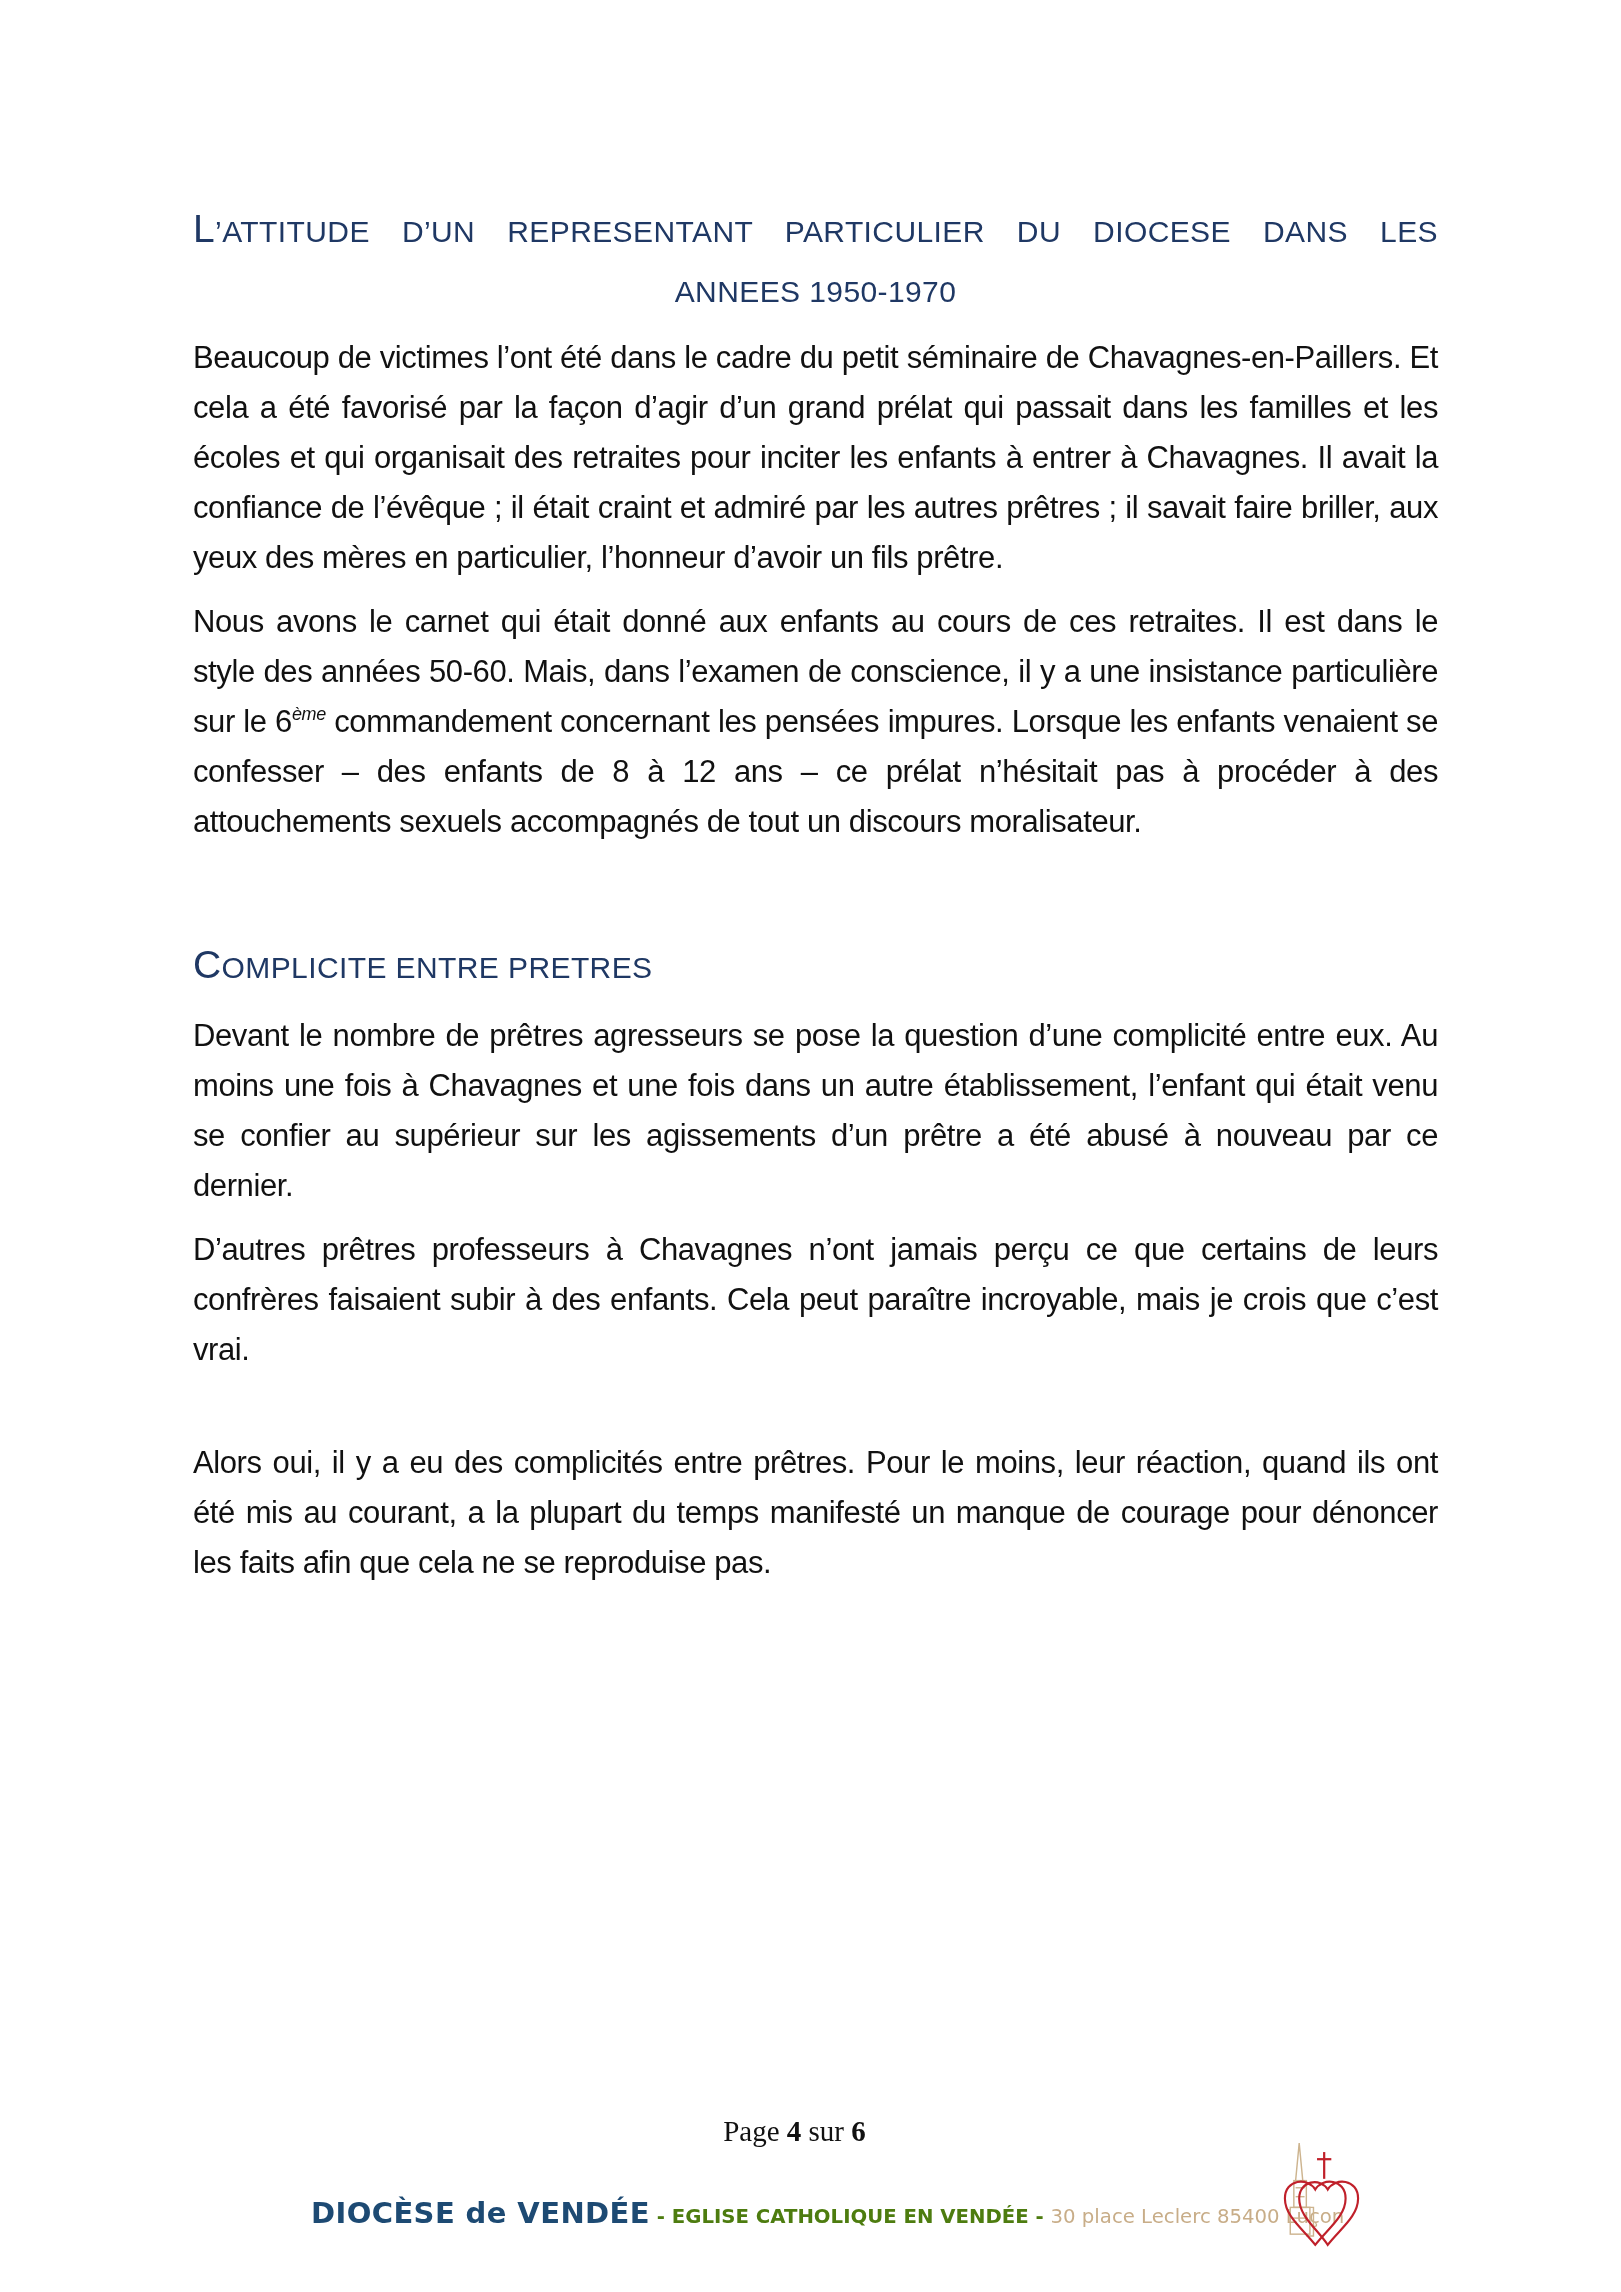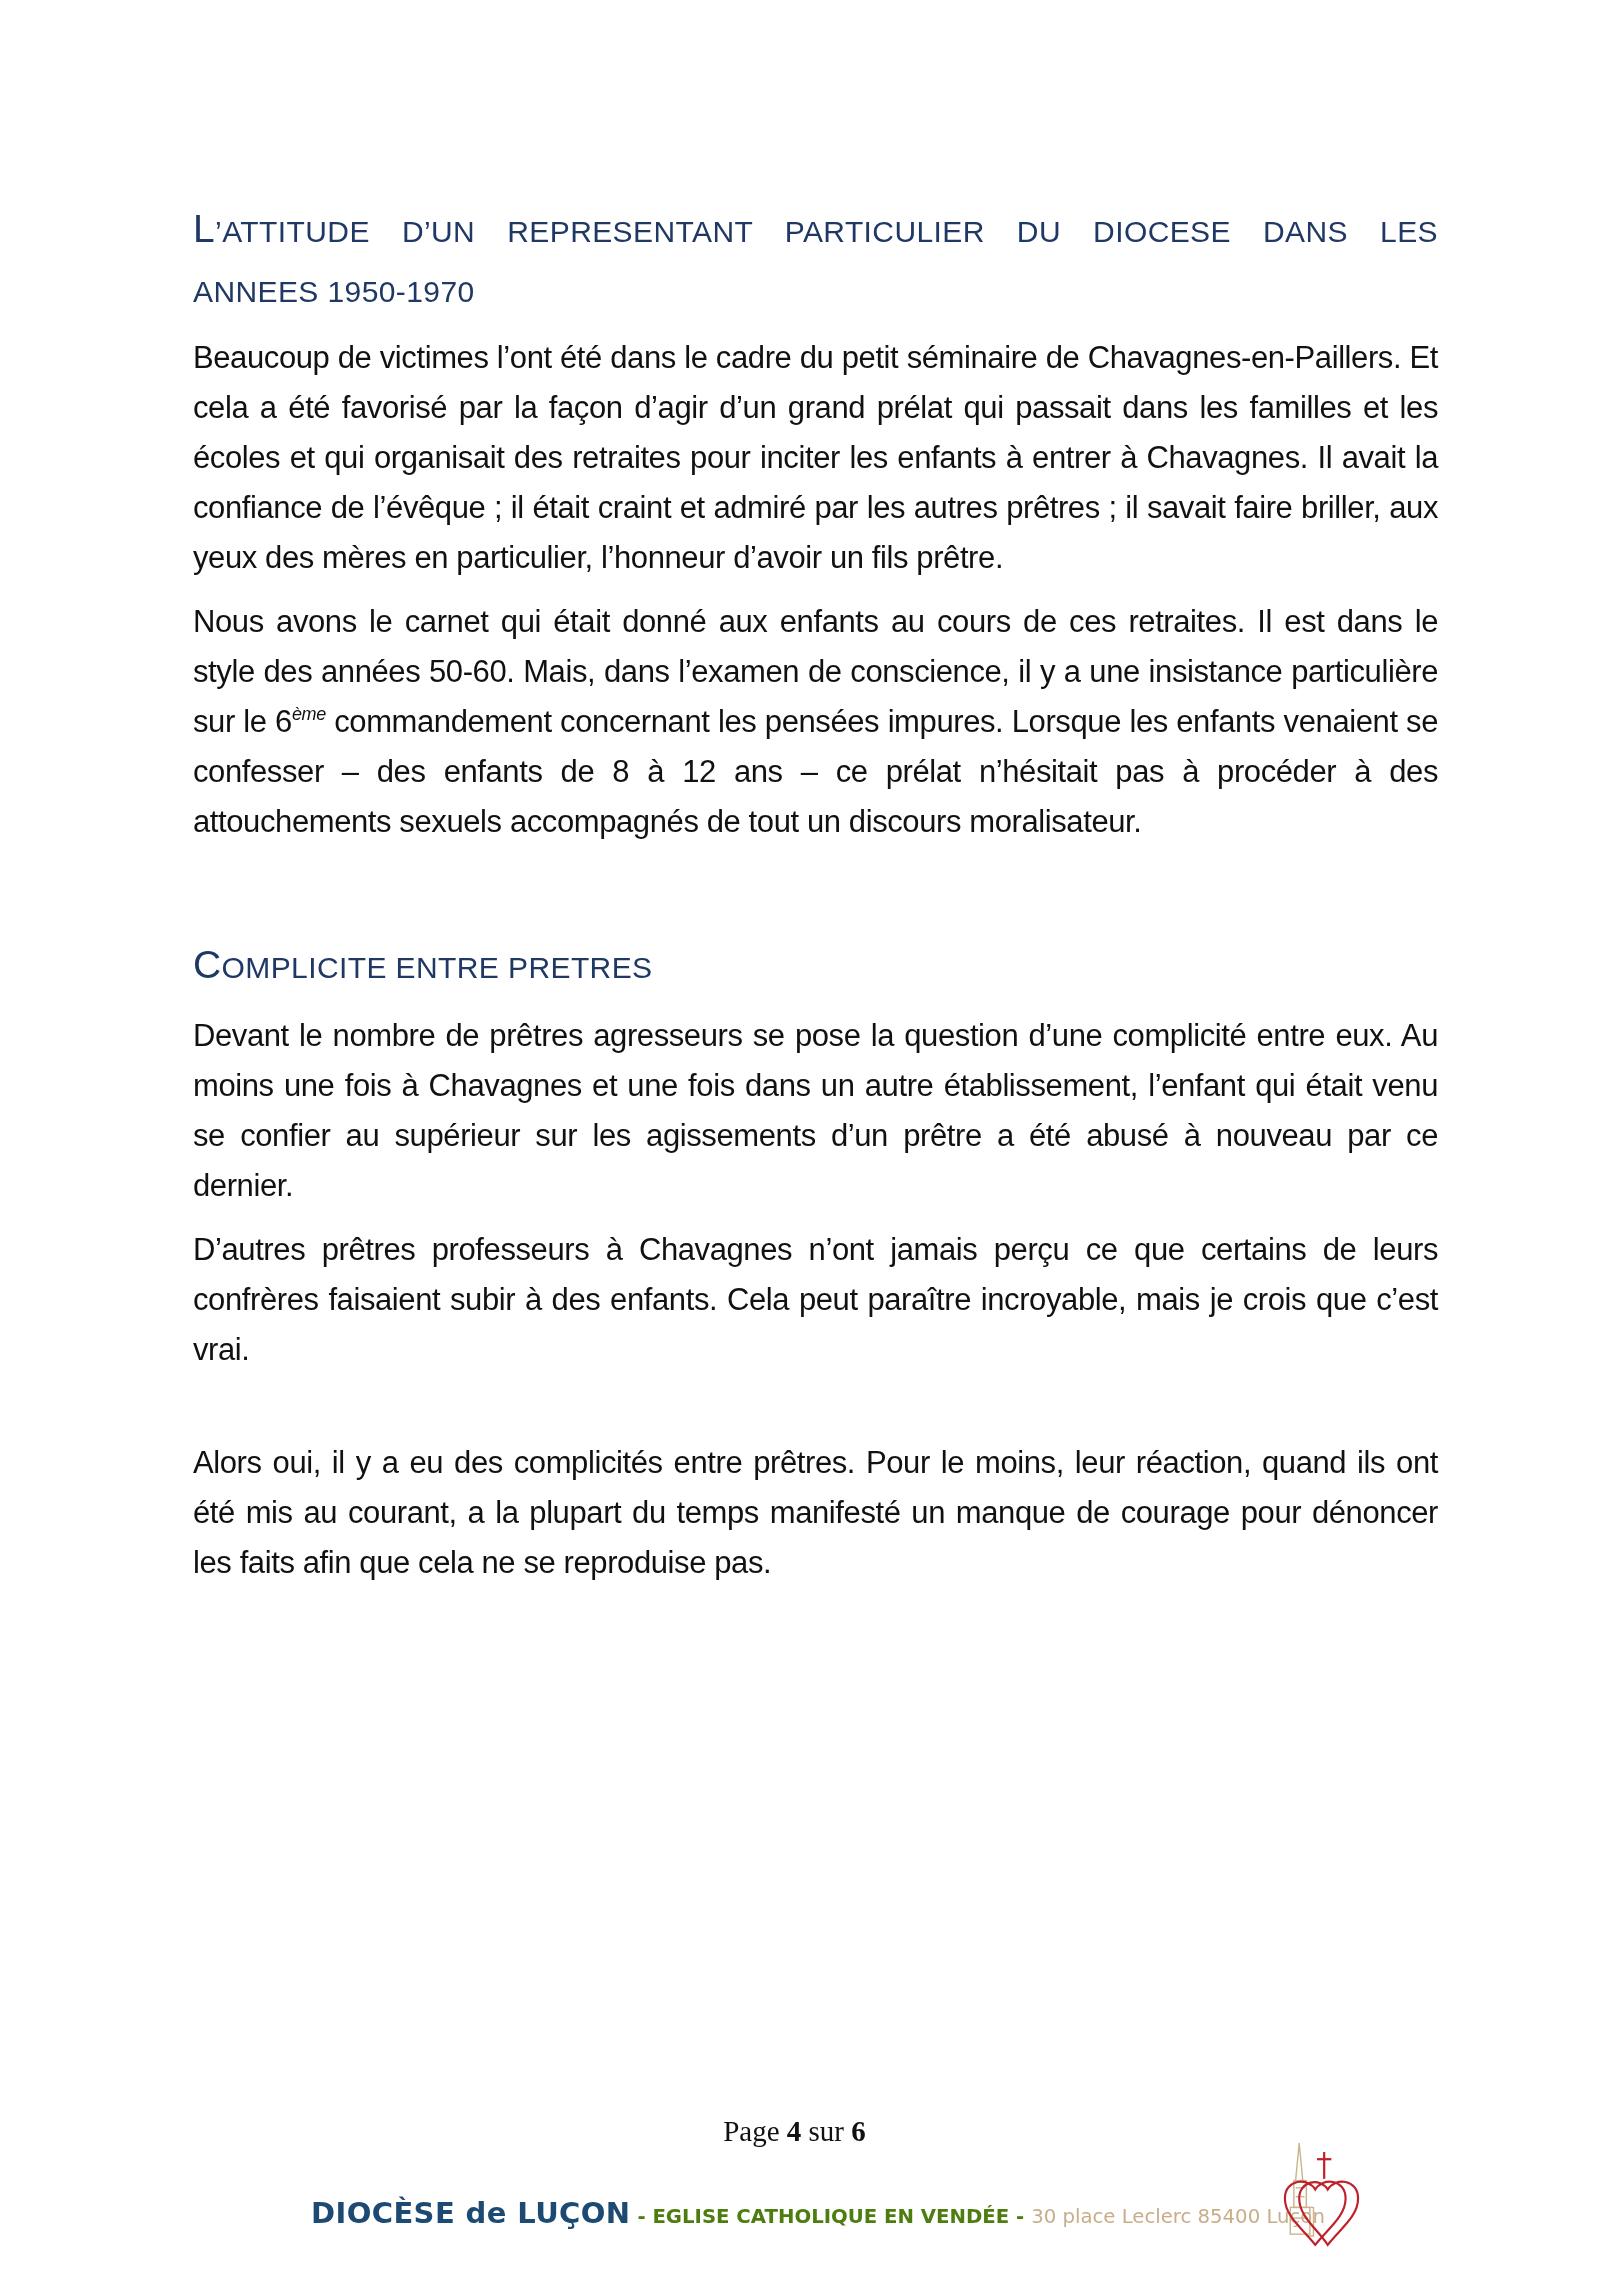--- a/index.html
+++ b/index.html
@@ -7,21 +7,21 @@
     .page {
       position: absolute; left: 193px; top: 197px; width: 1245px;
       font-family: "Liberation Sans", sans-serif; color: #111111;
     }
     .heading {
       color: #1f3864; font-family: Liberation Sans, sans-serif;
       font-weight: normal; margin: 0; letter-spacing: 0.4px;
     }
     .h1 { font-size: 30px; line-height: 63px; text-align: justify; text-align-last: justify; }
     .h1 .cap { font-size: 39px; }
-    .h1-line2 { font-size: 30px; line-height: 57px; margin-bottom: 12.5px; }
+    .h1-line2 { font-size: 30px; line-height: 57px; margin-bottom: 12.5px; text-align: center; }
     .h2 { font-size: 30px; line-height: 54px; margin-top: 0; margin-bottom: 16px; }
     .h2 .cap { font-size: 39px; }
     p.body {
       font-size: 31px; line-height: 50px; margin: 0 0 14.3px 0;
       text-align: justify; letter-spacing: -0.4px;
     }
     sup { font-size: 18px; line-height: 0; vertical-align: 12.5px; font-style: italic; }
     .gap-a { height: 77px; }
     .gap-b { height: 48px; }
     .footer-page {
@@ -55,21 +55,21 @@
 
   <p class="body">Devant le nombre de prêtres agresseurs se pose la question d’une complicité entre eux. Au moins une fois à Chavagnes et une fois dans un autre établissement, l’enfant qui était venu se confier au supérieur sur les agissements d’un prêtre a été abusé à nouveau par ce dernier.</p>
   <p class="body">D’autres prêtres professeurs à Chavagnes n’ont jamais perçu ce que certains de leurs confrères faisaient subir à des enfants. Cela peut paraître incroyable, mais je crois que c’est vrai.</p>
   <div class="gap-b"></div>
   <p class="body">Alors oui, il y a eu des complicités entre prêtres. Pour le moins, leur réaction, quand ils ont été mis au courant, a la plupart du temps manifesté un manque de courage pour dénoncer les faits afin que cela ne se reproduise pas.</p>
 </div>
 
 <div class="footer-page"><span>Page </span><b>4</b><span> sur </span><b>6</b></div>
 
 <div class="footer-brand">
-  <span class="brand-main">DIOCÈSE de LUÇON</span><span class="brand-sub"> - EGLISE CATHOLIQUE EN VENDÉE - </span><span class="brand-addr">30 place Leclerc 85400 Luçon</span>
+  <span class="brand-main">DIOCÈSE de VENDÉE</span><span class="brand-sub"> - EGLISE CATHOLIQUE EN VENDÉE - </span><span class="brand-addr">30 place Leclerc 85400 Luçon</span>
 </div>
 
 <svg class="logo" viewBox="0 0 110 130">
   <g fill="none" stroke="#cdb48f" stroke-width="1.6">
     <path d="M30 8 L34 50 L26 50 Z"></path>
     <rect x="24" y="50" width="14" height="30"></rect>
     <rect x="20" y="80" width="22" height="30"></rect>
     <path d="M38 80 L46 80 L46 112 L38 112"></path>
     <line x1="26" y1="58" x2="36" y2="58"></line>
     <line x1="26" y1="68" x2="36" y2="68"></line>

